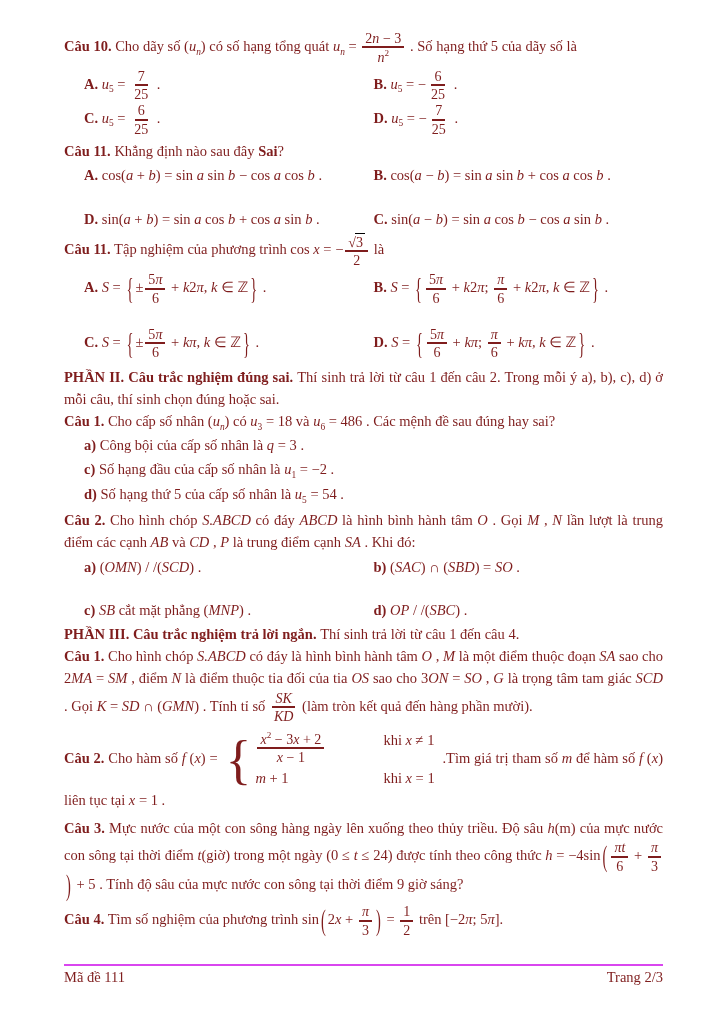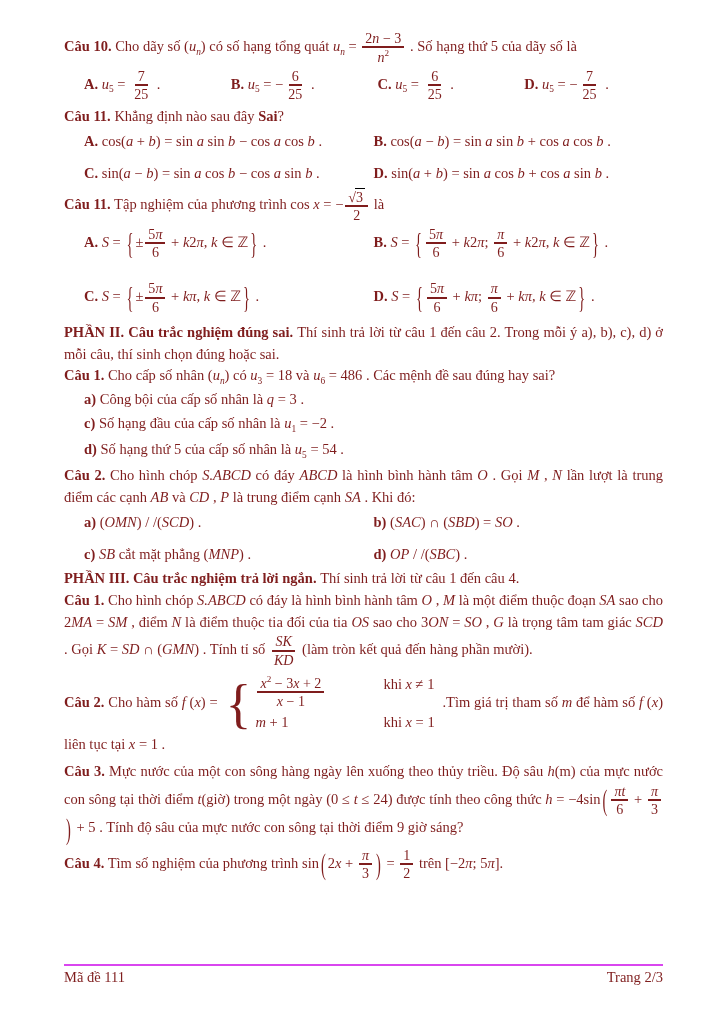--- a/index.html
+++ b/index.html
@@ -49,28 +49,28 @@
   
   .cases { display: inline-flex; align-items: center; vertical-align: middle; margin: 0 4px; }
   .cases-brace { font-size: 54px; line-height: 0; margin-right: 4px; font-weight: 400; }
   .cases-rows { display: inline-flex; flex-direction: column; row-gap: 3px; }
   .cases-row { display: flex; align-items: flex-start; column-gap: 20px; }
   .cases-cell { display: inline-block; }
   .cases-row .cases-cell:first-child { min-width: 108px; }
 
   
   .opts4 {
-    display: grid; grid-template-columns: repeat(4, 1fr);
+    display: grid; grid-template-columns: repeat(2, 1fr);
     padding-left: 20px; align-items: center;
-    margin: 3px 0 4px 0; line-height: 1.4; gap: 8px;
+    margin: 3px 0 4px 0; line-height: 1.4;
   }
   .opts2 {
     display: grid; grid-template-columns: 1fr 1fr;
     padding-left: 20px; align-items: center;
-    row-gap: 12px; margin: 3px 0 4px 0; line-height: 1.4;
+    row-gap: 23px; margin: 3px 0 4px 0; line-height: 1.4;
   }
   .opts2.tall { row-gap: 20px; margin-bottom: 7px; }
 
   .sub-item { padding-left: 20px; line-height: 1.65; text-align: justify; }
 
   .q { margin-bottom: 2px; }
 
   .footer {
     position: absolute;
     left: 64px; right: 62px; top: 964px;
@@ -107,22 +107,22 @@
             <span class="den">25</span>
           </span> .</span>
     </div>
   </div>
 
   <div class="q">
     <div class="stem"><span class="bd">Câu 11.</span> Khẳng định nào sau đây <span class="bd">Sai</span>?</div>
     <div class="opts2">
       <span class="opt"><span class="bd">A.</span> cos(<span class="it">a</span> + <span class="it">b</span>) = sin <span class="it">a</span> sin <span class="it">b</span> − cos <span class="it">a</span> cos <span class="it">b</span> .</span>
       <span class="opt"><span class="bd">B.</span> cos(<span class="it">a</span> − <span class="it">b</span>) = sin <span class="it">a</span> sin <span class="it">b</span> + cos <span class="it">a</span> cos <span class="it">b</span> .</span>
+      <span class="opt"><span class="bd">D.</span> sin(<span class="it">a</span> + <span class="it">b</span>) = sin <span class="it">a</span> cos <span class="it">b</span> + cos <span class="it">a</span> sin <span class="it">b</span> .</span>
       <span class="opt"><span class="bd">C.</span> sin(<span class="it">a</span> − <span class="it">b</span>) = sin <span class="it">a</span> cos <span class="it">b</span> − cos <span class="it">a</span> sin <span class="it">b</span> .</span>
-      <span class="opt"><span class="bd">D.</span> sin(<span class="it">a</span> + <span class="it">b</span>) = sin <span class="it">a</span> cos <span class="it">b</span> + cos <span class="it">a</span> sin <span class="it">b</span> .</span>
     </div>
   </div>
 
   <div class="q">
     <div class="stem"><span class="bd">Câu 11.</span> Tập nghiệm của phương trình cos <span class="it">x</span> = −<span class="frac">
           <span class="num"><span class="sqrt"><span class="radical">√</span><span class="sqrt-body">3</span></span></span>
           <span class="den">2</span>
         </span> là</div>
     <div class="opts2 tall">
       <span class="opt"><span class="bd">A.</span> <span class="it">S</span> = <span class="big">{</span>±<span class="frac">

